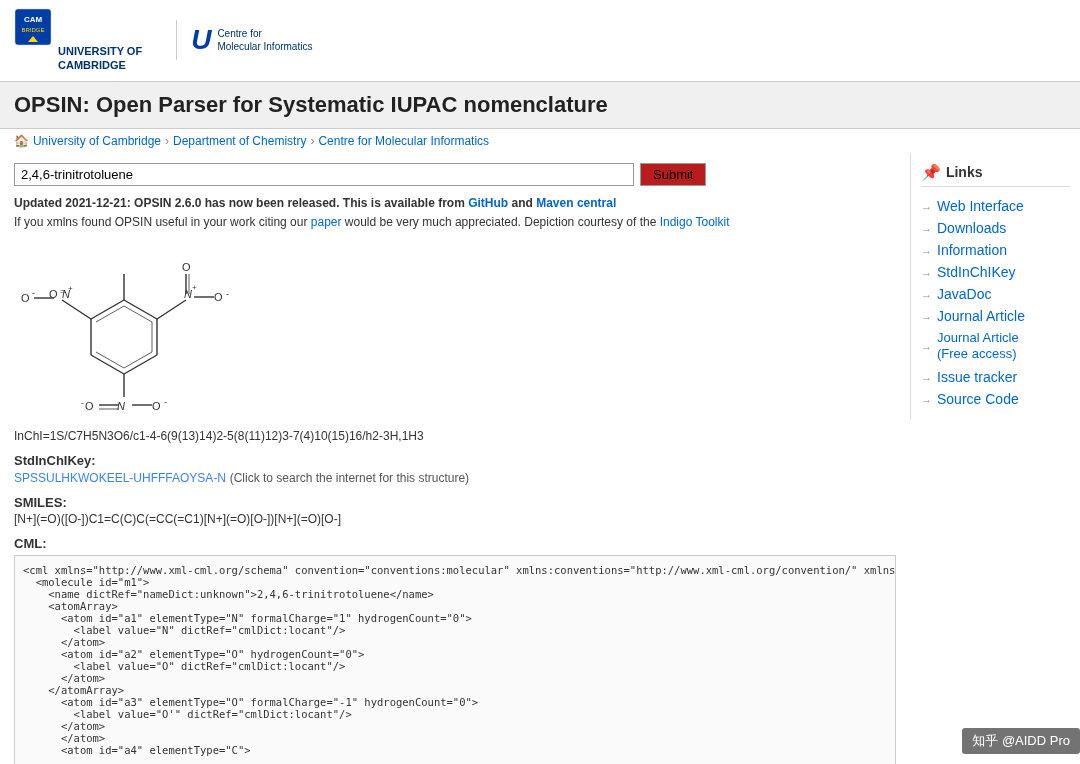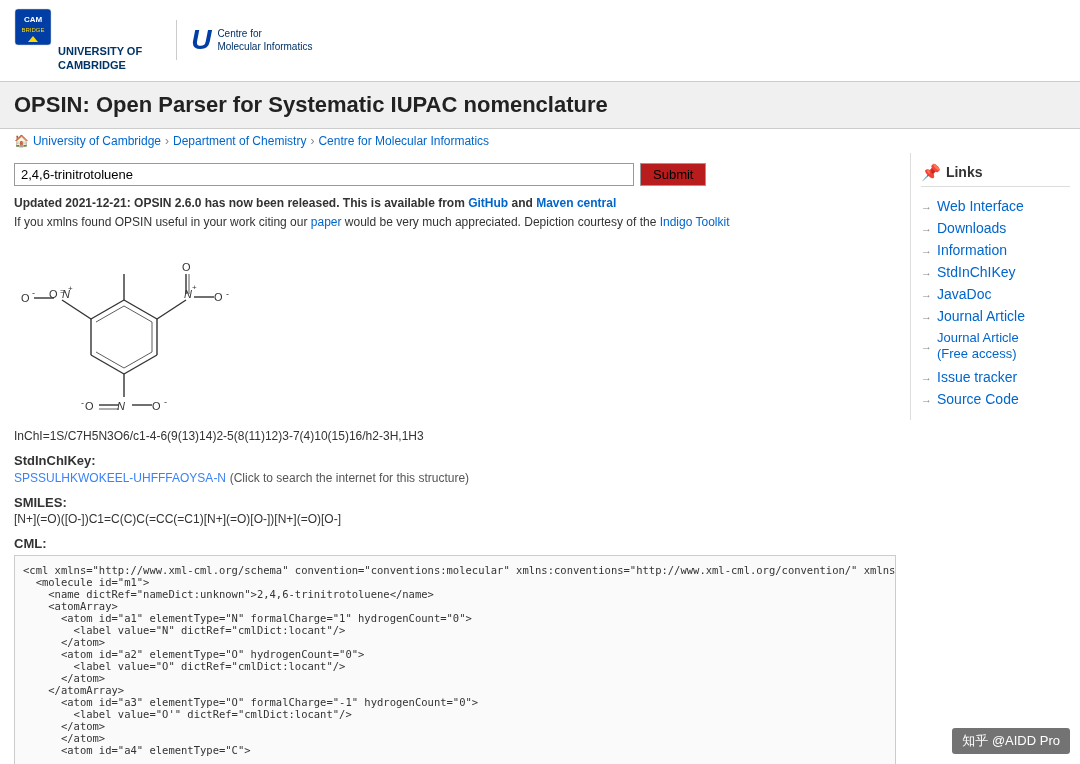--- a/index.html
+++ b/index.html
@@ -208,21 +208,21 @@
       color: #0066cc;
       text-decoration: none;
       font-size: 13px;
       line-height: 1.3;
     }
 
     
     #watermark {
       position: fixed;
       bottom: 10px;
-      right: 10px;
+      right: 0;
       background: rgba(0,0,0,0.55);
       color: #fff;
       font-size: 13px;
       padding: 4px 10px;
       border-radius: 3px;
       pointer-events: none;
       z-index: 100;
     }
   </style>
 </head>

